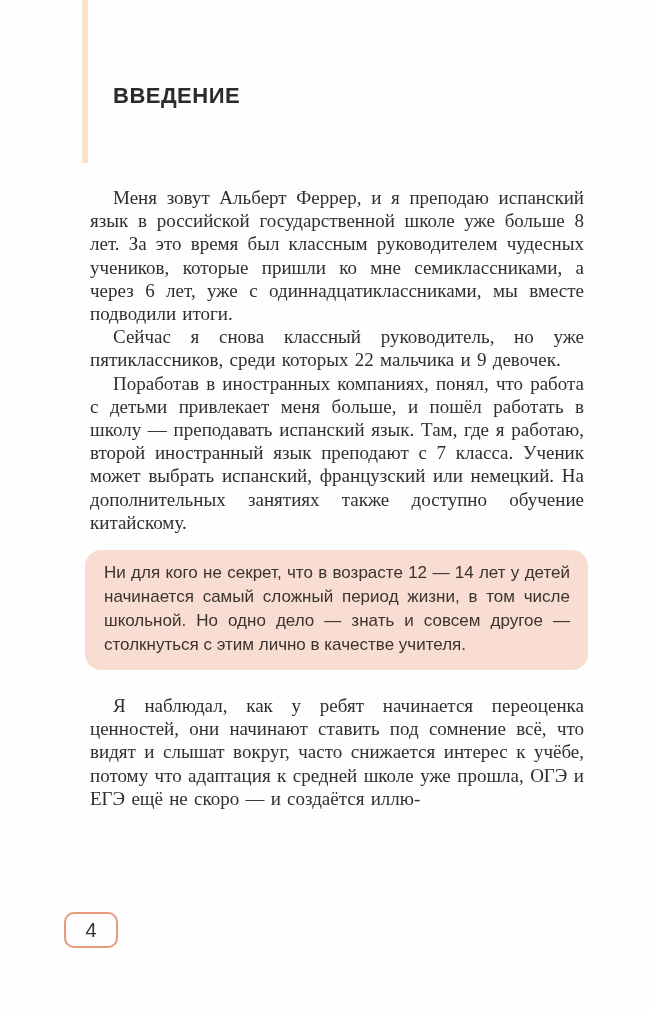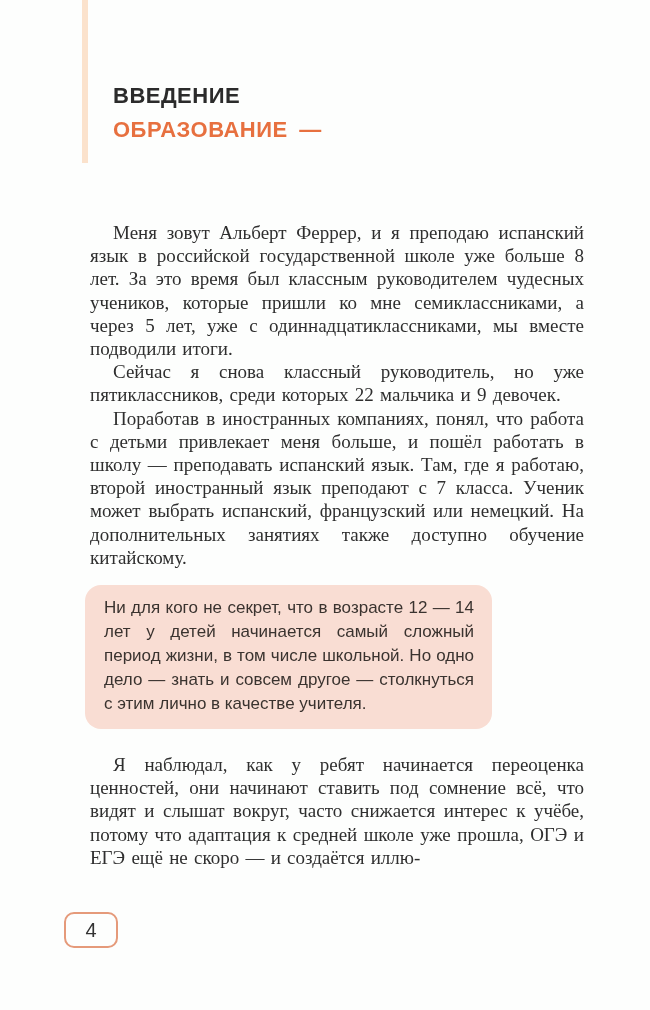--- a/index.html
+++ b/index.html
@@ -53,21 +53,21 @@
     text-align: justify;
     text-indent: 23px;
     word-spacing: 1.5px;
     hyphens: auto;
   }
   .body-text p.first {
     margin-top: 78px;
   }
   .callout {
     margin: 16px 0 24px -5px;
-    width: 407px;
+    width: 503px;
     background: #f9ddd3;
     border-radius: 16px;
     padding: 11px 18px 13px 19px;
     font-family: "Liberation Sans", "DejaVu Sans", sans-serif;
     font-size: 17px;
     line-height: 24px;
     color: #3a332f;
     text-align: justify;
   }
   .page-number-box {
@@ -92,25 +92,24 @@
 
 <div class="page">
 
   <div class="accent-bar"></div>
 
   <div class="content">
 
     <div class="kicker">ВВЕДЕНИЕ</div>
 
     <div class="title">
-      <div>ОБРАЗОВАНИЕ —</div>
     </div>
 
     <div class="body-text">
-      <p class="first">Меня зовут Альберт Феррер, и я преподаю испанский язык в российской государственной школе уже больше 8 лет. За это время был классным руководителем чудесных учеников, которые пришли ко мне семиклассниками, а через 5 лет, уже с одиннадцатиклассниками, мы вместе подводили итоги.</p>
+      <p class="first">Меня зовут Альберт Феррер, и я преподаю испанский язык в российской государственной школе уже больше 8 лет. За это время был классным руководителем чудесных учеников, которые пришли ко мне семиклассниками, а через 6 лет, уже с одиннадцатиклассниками, мы вместе подводили итоги.</p>
       <p>Сейчас я снова классный руководитель, но уже пятиклассников, среди которых 22 мальчика и 9 девочек.</p>
       <p>Поработав в иностранных компаниях, понял, что работа с детьми привлекает меня больше, и пошёл работать в школу — преподавать испанский язык. Там, где я работаю, второй иностранный язык преподают с 7 класса. Ученик может выбрать испанский, французский или немецкий. На дополнительных занятиях также доступно обучение китайскому.</p>
 
       <div class="callout">
         <span>Ни для кого не секрет, что в возрасте 12 — 14 лет у детей начинается самый сложный период жизни, в том числе школьной. Но одно дело — знать и совсем другое — столкнуться с этим лично в качестве учителя.</span>
       </div>
 
       <p>Я наблюдал, как у ребят начинается переоценка ценностей, они начинают ставить под сомнение всё, что видят и слышат вокруг, часто снижается интерес к учёбе, потому что адаптация к средней школе уже прошла, ОГЭ и ЕГЭ ещё не скоро — и создаётся иллю-</p>
     </div>
 

